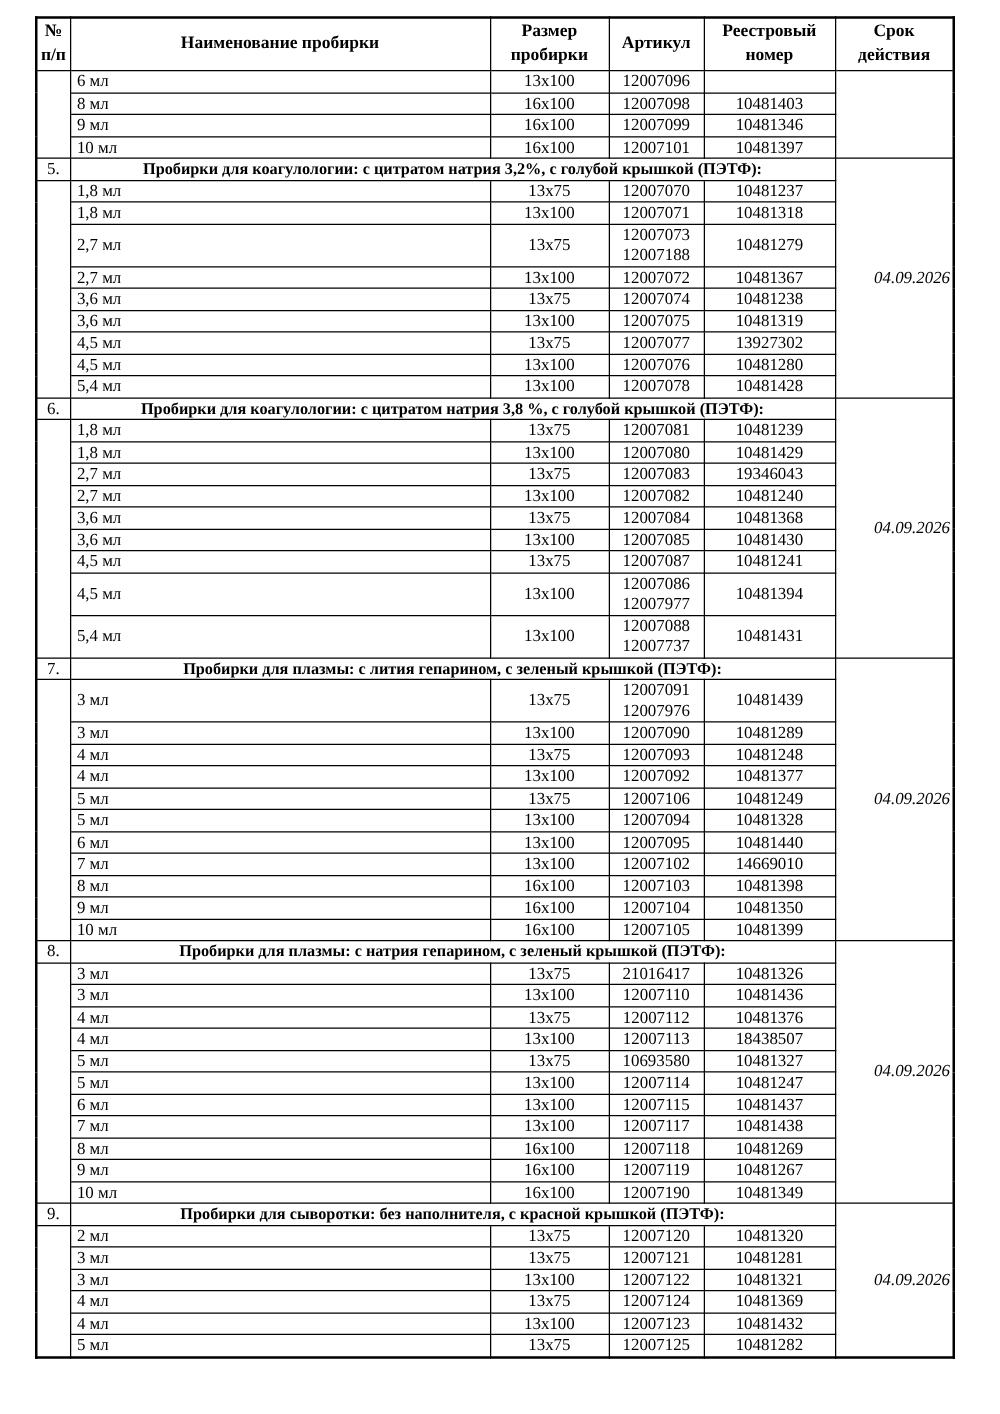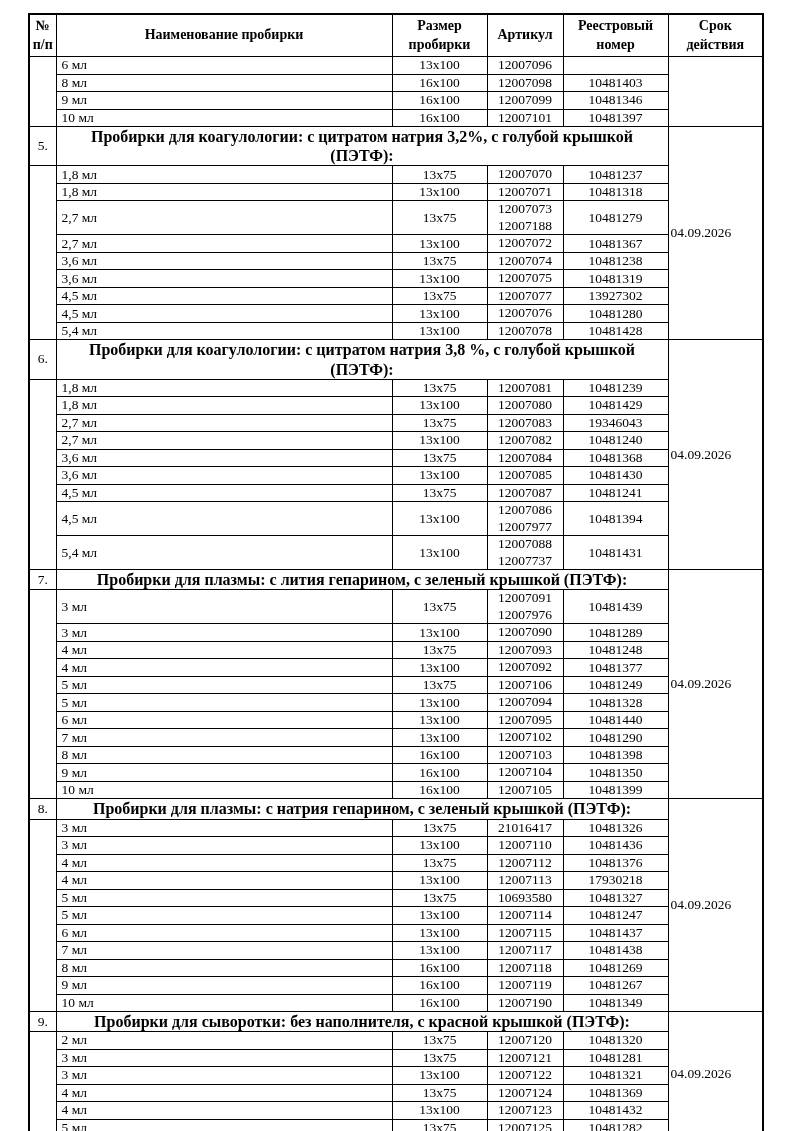--- a/index.html
+++ b/index.html
@@ -46,31 +46,32 @@
     padding: 0 2px;
     vertical-align: middle;
     text-align: center;
   }
   .tubes-table td.name-cell {
     text-align: left;
     padding-left: 5px;
   }
   .tubes-table td.section-title {
     font-weight: bold;
-    font-size: 16px;
+    font-size: 13px;
     text-align: center;
   }
   .tubes-table td.num-cell {
     text-align: center;
   }
   .tubes-table td.article-cell div {
     line-height: 16.5px;
   }
   .tubes-table td.validity-cell {
-    text-align: left;
+    text-align: right;
+    font-style: italic;
   }
 </style>
 </head>
 <body>
 
 <div class="page">
   <table class="tubes-table">
     <colgroup>
       <col style="width:27px">
       <col style="width:336px">
@@ -349,21 +350,21 @@
             <div>12007095</div>
           </td>
           <td class="registry-cell">10481440</td>
         </tr>
         <tr>
           <td class="name-cell">7 мл</td>
           <td class="size-cell">13x100</td>
           <td class="article-cell">
             <div>12007102</div>
           </td>
-          <td class="registry-cell">10481290</td>
+          <td class="registry-cell">14669010</td>
         </tr>
         <tr>
           <td class="name-cell">8 мл</td>
           <td class="size-cell">16x100</td>
           <td class="article-cell">
             <div>12007103</div>
           </td>
           <td class="registry-cell">10481398</td>
         </tr>
         <tr>
@@ -411,21 +412,21 @@
             <div>12007112</div>
           </td>
           <td class="registry-cell">10481376</td>
         </tr>
         <tr>
           <td class="name-cell">4 мл</td>
           <td class="size-cell">13x100</td>
           <td class="article-cell">
             <div>12007113</div>
           </td>
-          <td class="registry-cell">17930218</td>
+          <td class="registry-cell">18438507</td>
         </tr>
         <tr>
           <td class="name-cell">5 мл</td>
           <td class="size-cell">13x75</td>
           <td class="article-cell">
             <div>10693580</div>
           </td>
           <td class="registry-cell">10481327</td>
         </tr>
         <tr>

